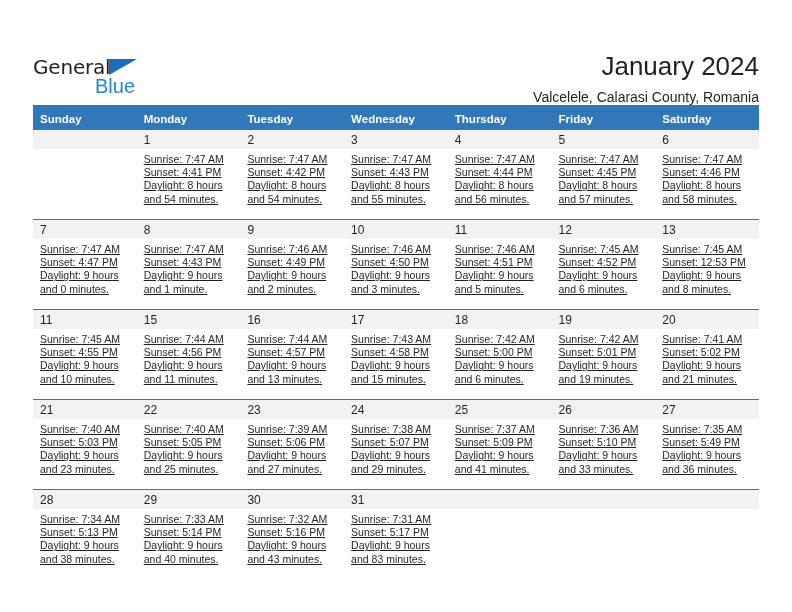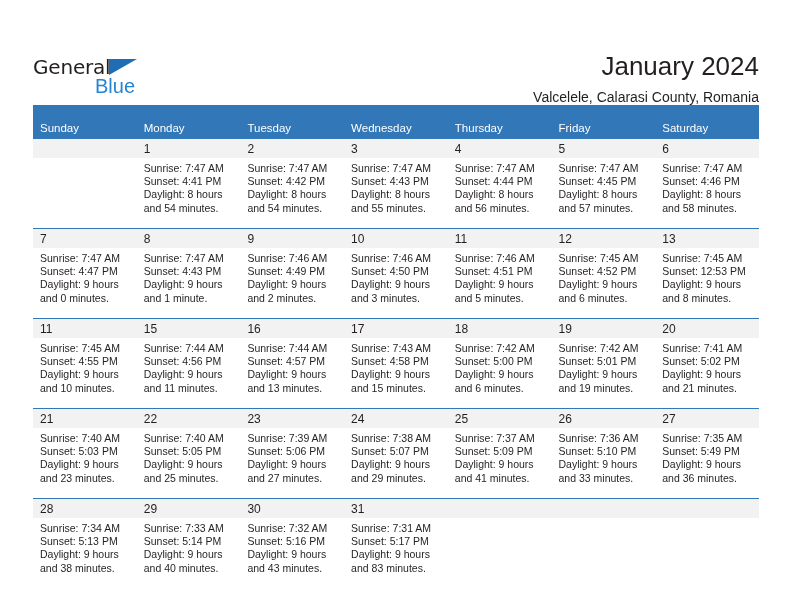--- a/index.html
+++ b/index.html
@@ -85,24 +85,24 @@
   
   .calendar {
     margin-top: 10px;
     width: 726px;
     border-collapse: collapse;
     table-layout: fixed;
   }
   .calendar th {
     background: #3277b8;
     color: #ffffff;
-    font-weight: normal;
+    font-weight: bold;
     font-size: 11.5px;
     text-align: left;
-    padding: 17px 0 5px 7px;
+    padding: 8px 0 5px 7px;
     height: 20px;
     box-sizing: border-box;
   }
   .calendar td {
     vertical-align: top;
     padding: 0;
     width: 103.7px;
     border-top: 1px solid #3277b8;
   }
   .calendar tr.week:first-child td {
@@ -121,20 +121,21 @@
     box-sizing: border-box;
   }
   .daynum.empty {
     color: transparent;
   }
   .info {
     padding: 4px 5px 0 7px;
     font-size: 10.5px;
     line-height: 13.2px;
     color: #231f20;
+    text-decoration: underline;
   }
   .info div {
     white-space: nowrap;
   }
   .cell-empty .info { visibility: hidden; }
 </style>
 </head>
 <body>
 
 <div class="page">

